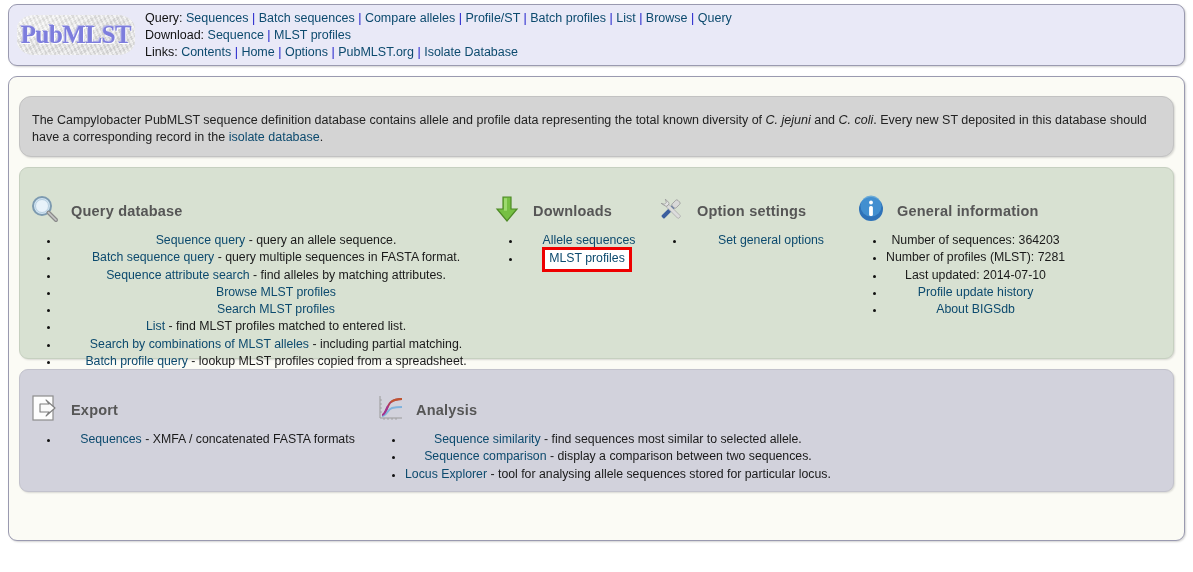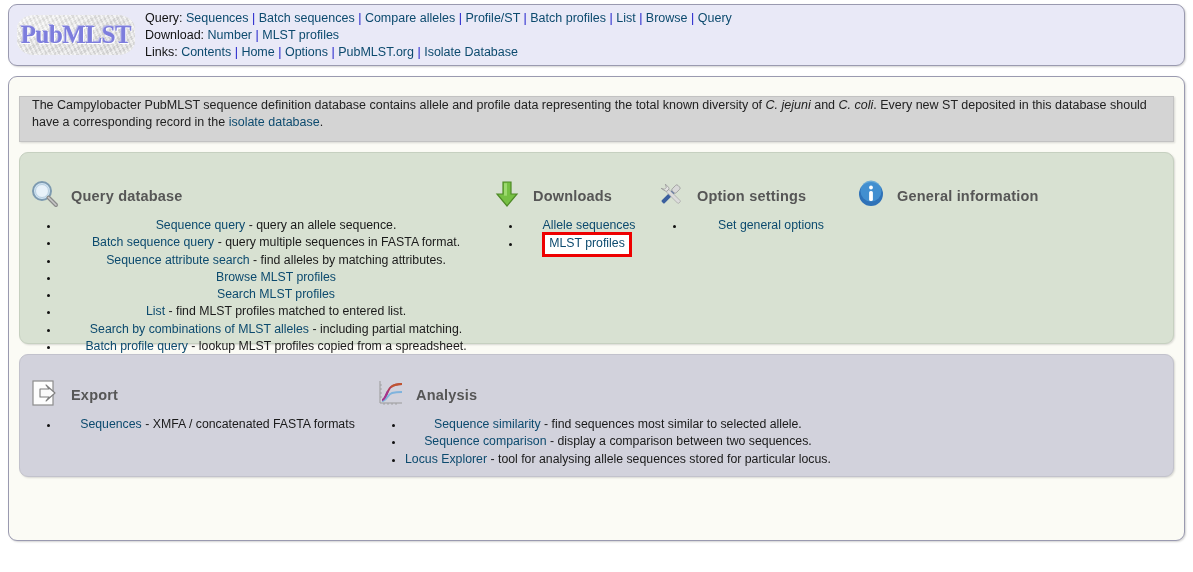--- a/index.html
+++ b/index.html
@@ -98,24 +98,24 @@
     padding: 5px 0 6px 10px;
     margin: 3px 0 0 0;
     background: #f7f7f2;
     letter-spacing: .2px;
   }
 
   
   .desc-box {
     margin-top: 11px;
     background: #d4d4d4;
-    border-radius: 0;
+    border-radius: 12px;
     border: 1px solid #c2c2c2;
     box-shadow: 1px 1px 2px rgba(0,0,0,0.14);
-    padding: 0 12px 10px 12px;
+    padding: 15px 12px 10px 12px;
     font-size: 12.5px;
     color: #222;
     line-height: 17px;
   }
   .desc-box i { font-style: italic; }
 
   
   .sect {
     margin-top: 10px;
     border-radius: 9px;
@@ -192,21 +192,21 @@
   <div class="logo">
     <span class="logo-text">PubMLST</span>
   </div>
   <div class="nav-block">
     <div class="nav-row">
       <span class="nav-label">Query:</span>
       <span id="navq"> <a class="lnk" href="#">Sequences</a><span class="sep"> | </span><a class="lnk" href="#">Batch sequences</a><span class="sep"> | </span><a class="lnk" href="#">Compare alleles</a><span class="sep"> | </span><a class="lnk" href="#">Profile/ST</a><span class="sep"> | </span><a class="lnk" href="#">Batch profiles</a><span class="sep"> | </span><a class="lnk" href="#">List</a><span class="sep"> | </span><a class="lnk" href="#">Browse</a><span class="sep"> | </span><a class="lnk" href="#">Query</a></span>
     </div>
     <div class="nav-row">
       <span class="nav-label">Download:</span>
-      <span id="navd"> <a class="lnk" href="#">Number</a><span class="sep"> | </span><a class="lnk" href="#">MLST profiles</a></span>
+      <span id="navd"> <a class="lnk" href="#">Sequence</a><span class="sep"> | </span><a class="lnk" href="#">MLST profiles</a></span>
     </div>
     <div class="nav-row">
       <span class="nav-label">Links:</span>
       <span id="navl"> <a class="lnk" href="#">Contents</a><span class="sep"> | </span><a class="lnk" href="#">Home</a><span class="sep"> | </span><a class="lnk" href="#">Options</a><span class="sep"> | </span><a class="lnk" href="#">PubMLST.org</a><span class="sep"> | </span><a class="lnk" href="#">Isolate Database</a></span>
     </div>
   </div>
 </div>
 
 <div class="outer">
 
@@ -282,20 +282,27 @@
           <span class="icon">
             <svg width="30" height="30" viewBox="0 0 30 30">
               <circle cx="15" cy="15" r="12" fill="#2f72b8"></circle>
               <circle cx="15" cy="12" r="10.5" fill="#4a9ad8" opacity=".75"></circle>
               <circle cx="15" cy="8.5" r="1.9" fill="#ffffff"></circle>
               <rect x="13.1" y="12" width="3.8" height="10" rx="1.6" fill="#ffffff"></rect>
             </svg>
           </span>
           <span class="head-title">General information</span>
         </div>
+        <ul class="items" id="list-gen">
+            <li><span class="muted">Number of sequences: 364203</span></li>
+            <li><span class="muted">Number of profiles (MLST): 7281</span></li>
+            <li><span class="muted">Last updated: 2014-07-10</span></li>
+            <li><a class="lnk" href="#">Profile update history</a></li>
+            <li><a class="lnk" href="#">About BIGSdb</a></li>
+          </ul>
       </div>
 
     </div>
   </div>
 
   <div class="sect sect-gray">
     <div class="cols">
 
       <div class="col-export">
         <div class="head-row">

